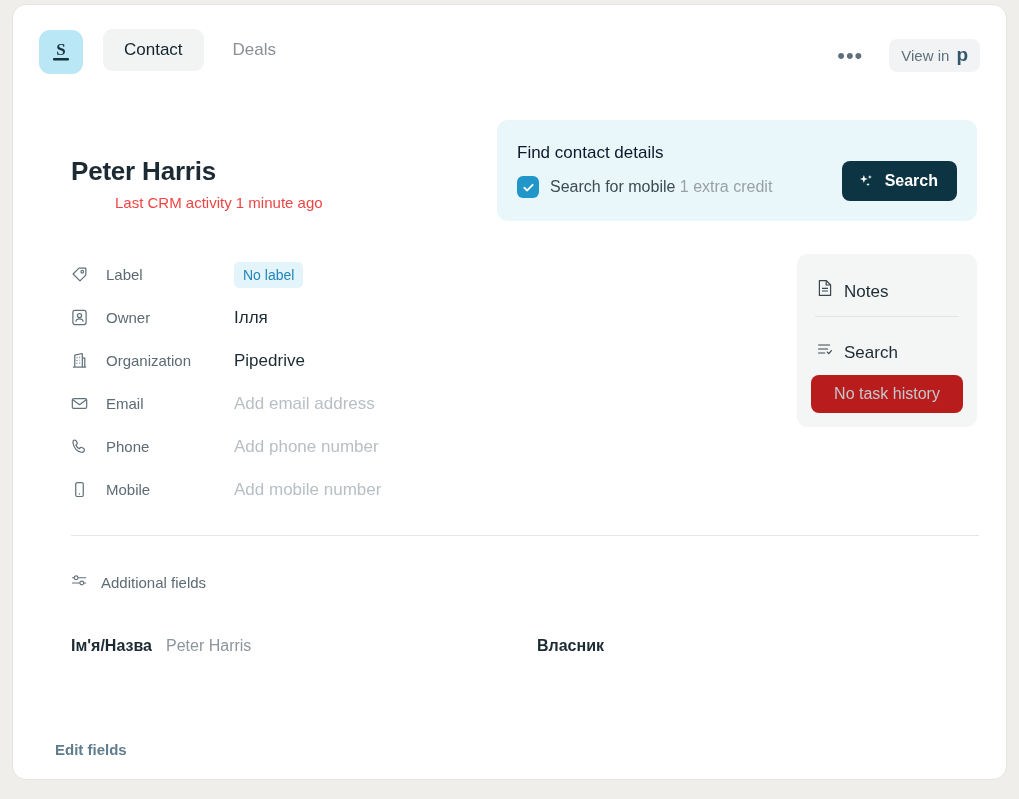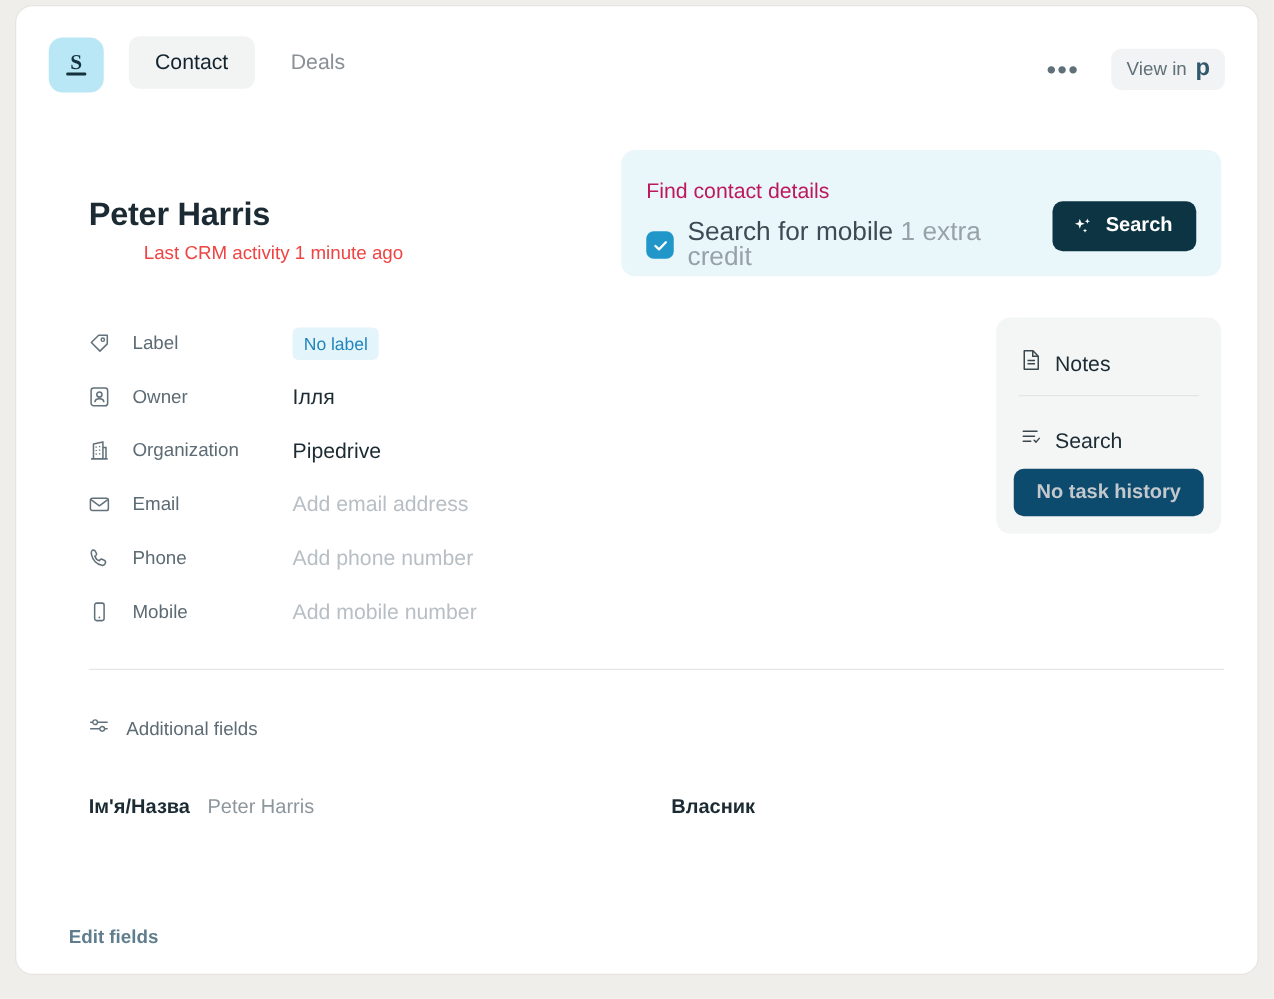--- a/index.html
+++ b/index.html
@@ -140,42 +140,42 @@
     background: #e9f7fb;
     border-radius: 11px;
     box-sizing: border-box;
     padding: 22px 20px 0 20px;
     display: flex;
     align-items: flex-start;
   }
   .find-left { flex: 1; }
   .find-title {
     font-size: 17px;
-    color: #be185d;
+    color: #0f172a;
     line-height: 22px;
   }
   .find-row {
     display: flex;
     align-items: center;
     gap: 11px;
     margin-top: 12px;
   }
   .checkbox {
     width: 22px;
     height: 22px;
     border-radius: 6px;
     background: #2196c9;
     display: flex;
     align-items: center;
     justify-content: center;
     flex: none;
     cursor: pointer;
   }
   .find-label {
-    font-size: 21px;
+    font-size: 16px;
     color: #3c4b54;
     line-height: 20px;
   }
   .find-credit { color: #98a1a7; }
   .search-btn {
     display: flex;
     align-items: center;
     gap: 10px;
     background: #0d3442;
     color: #ffffff;
@@ -253,26 +253,26 @@
     color: #1c2b33;
     cursor: pointer;
   }
   .panel-divider {
     height: 1px;
     background: #e3e5e5;
     margin: 14px 18px;
   }
   .no-task {
     margin: 12px 14px 0 14px;
-    background: #0c4a6e;
+    background: #b91c1c;
     border-radius: 8px;
     text-align: center;
     color: #c2c8cc;
     font-size: 16px;
-    font-weight: bold;
+    font-weight: normal;
     padding: 10px 0;
   }
 
   
   .main-divider {
     position: absolute;
     left: 58px;
     top: 530px;
     width: 908px;
     height: 1px;

